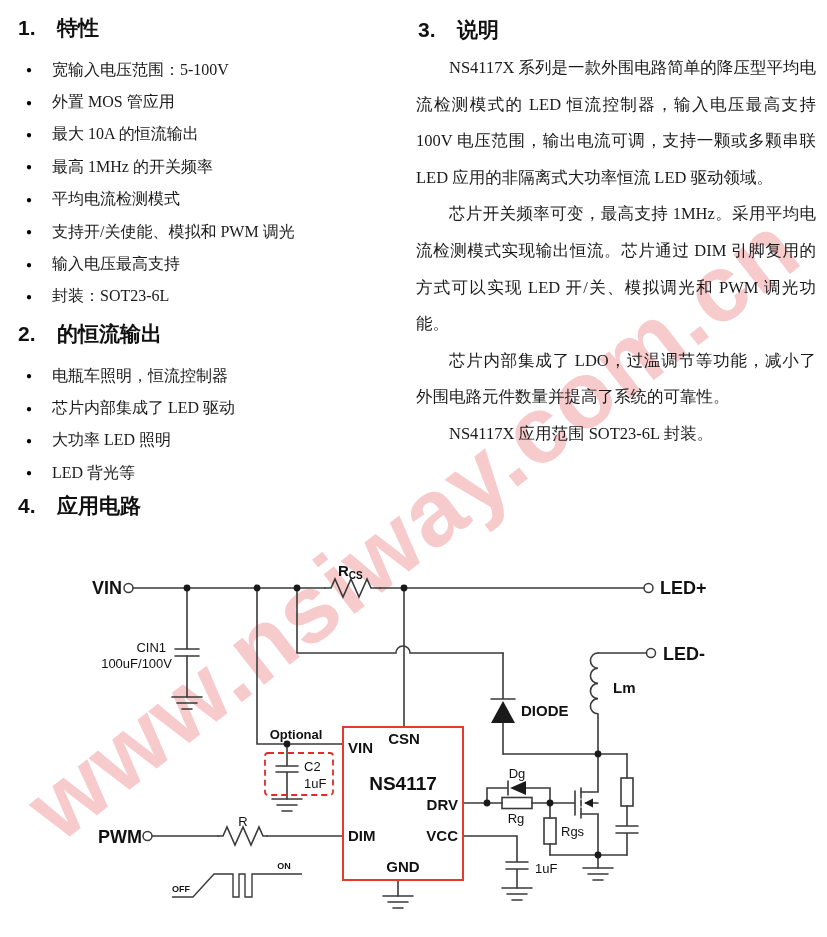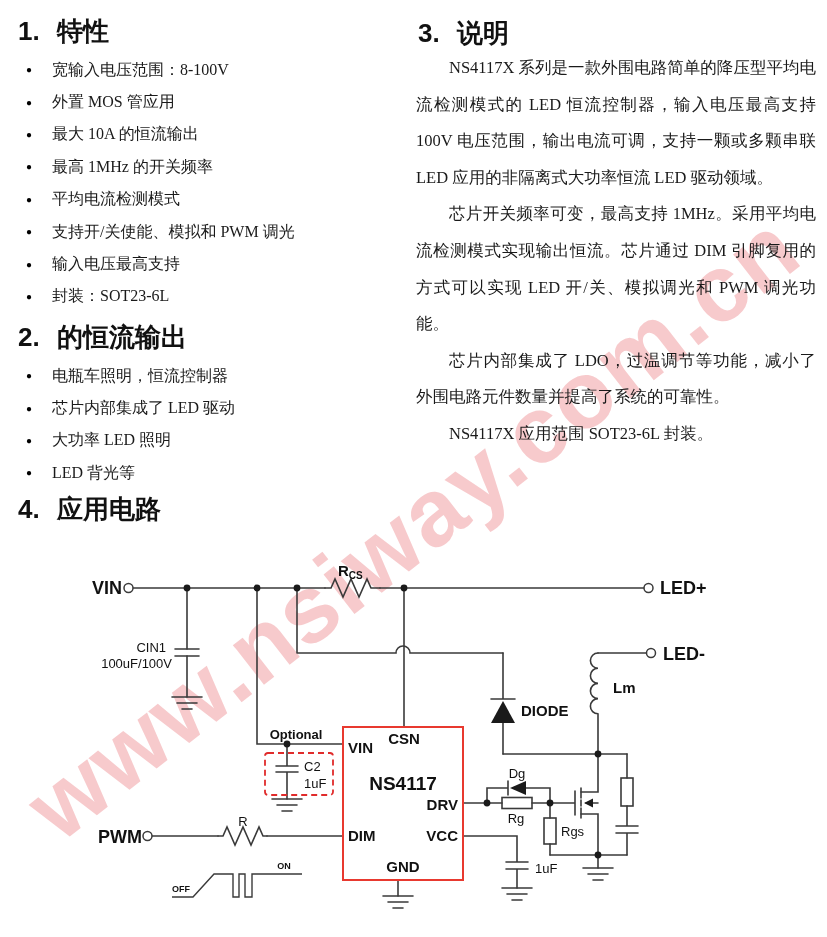--- a/index.html
+++ b/index.html
@@ -12,21 +12,21 @@
     position:absolute;left:413px;top:527px;z-index:1;
     transform:translate(-50%,-50%) rotate(-38deg);
     font-family:"Liberation Sans","DejaVu Sans",sans-serif;
     font-weight:bold;font-size:95px;letter-spacing:2px;white-space:nowrap;
     color:rgba(226,64,72,0.28);
   }
   .textlayer{position:absolute;inset:0;z-index:2;}
   .heading{
     position:absolute;left:18px;
     font-family:"Liberation Sans","DejaVu Sans",sans-serif;
-    font-weight:bold;font-size:26px;color:#111;white-space:nowrap;
+    font-weight:bold;font-size:21px;color:#111;white-space:nowrap;
   }
   .heading .num{display:inline-block;width:39px;}
   .bullets{
     position:absolute;left:18px;margin:0;padding:0;list-style:none;
     font-size:16px;
   }
   .bullets li{
     display:flex;align-items:center;height:32.4px;white-space:nowrap;
   }
   .bullets .dot{
@@ -56,21 +56,21 @@
   <div class="watermark">www.nsiway.com.cn</div>
 
   <div class="textlayer">
 
     <div class="heading" style="top:14px;">
       <span class="num">1.</span><span class="ttl">特性</span>
     </div>
     <ul class="bullets" style="top:54px;">
       <li>
           <span class="dot">●</span>
-          <span>宽输入电压范围：8-100V</span>
+          <span>宽输入电压范围：5-100V</span>
         </li>
       <li>
           <span class="dot">●</span>
           <span>外置 MOS 管应用</span>
         </li>
       <li>
           <span class="dot">●</span>
           <span>最大 10A 的恒流输出</span>
         </li>
       <li>

